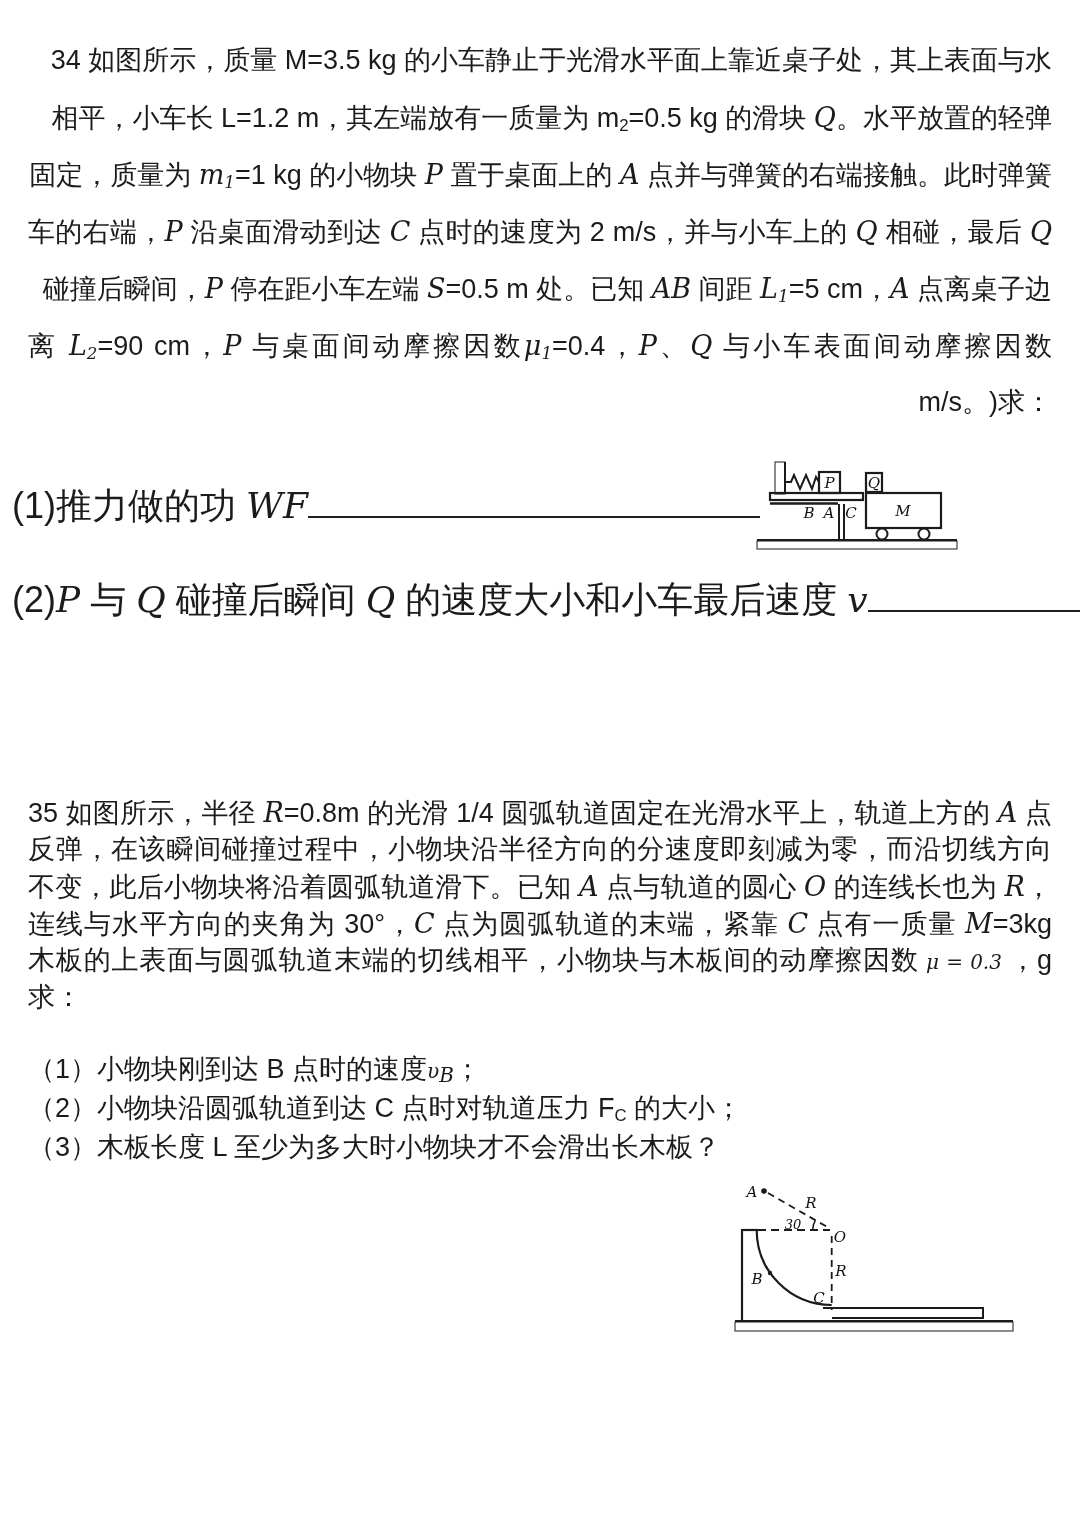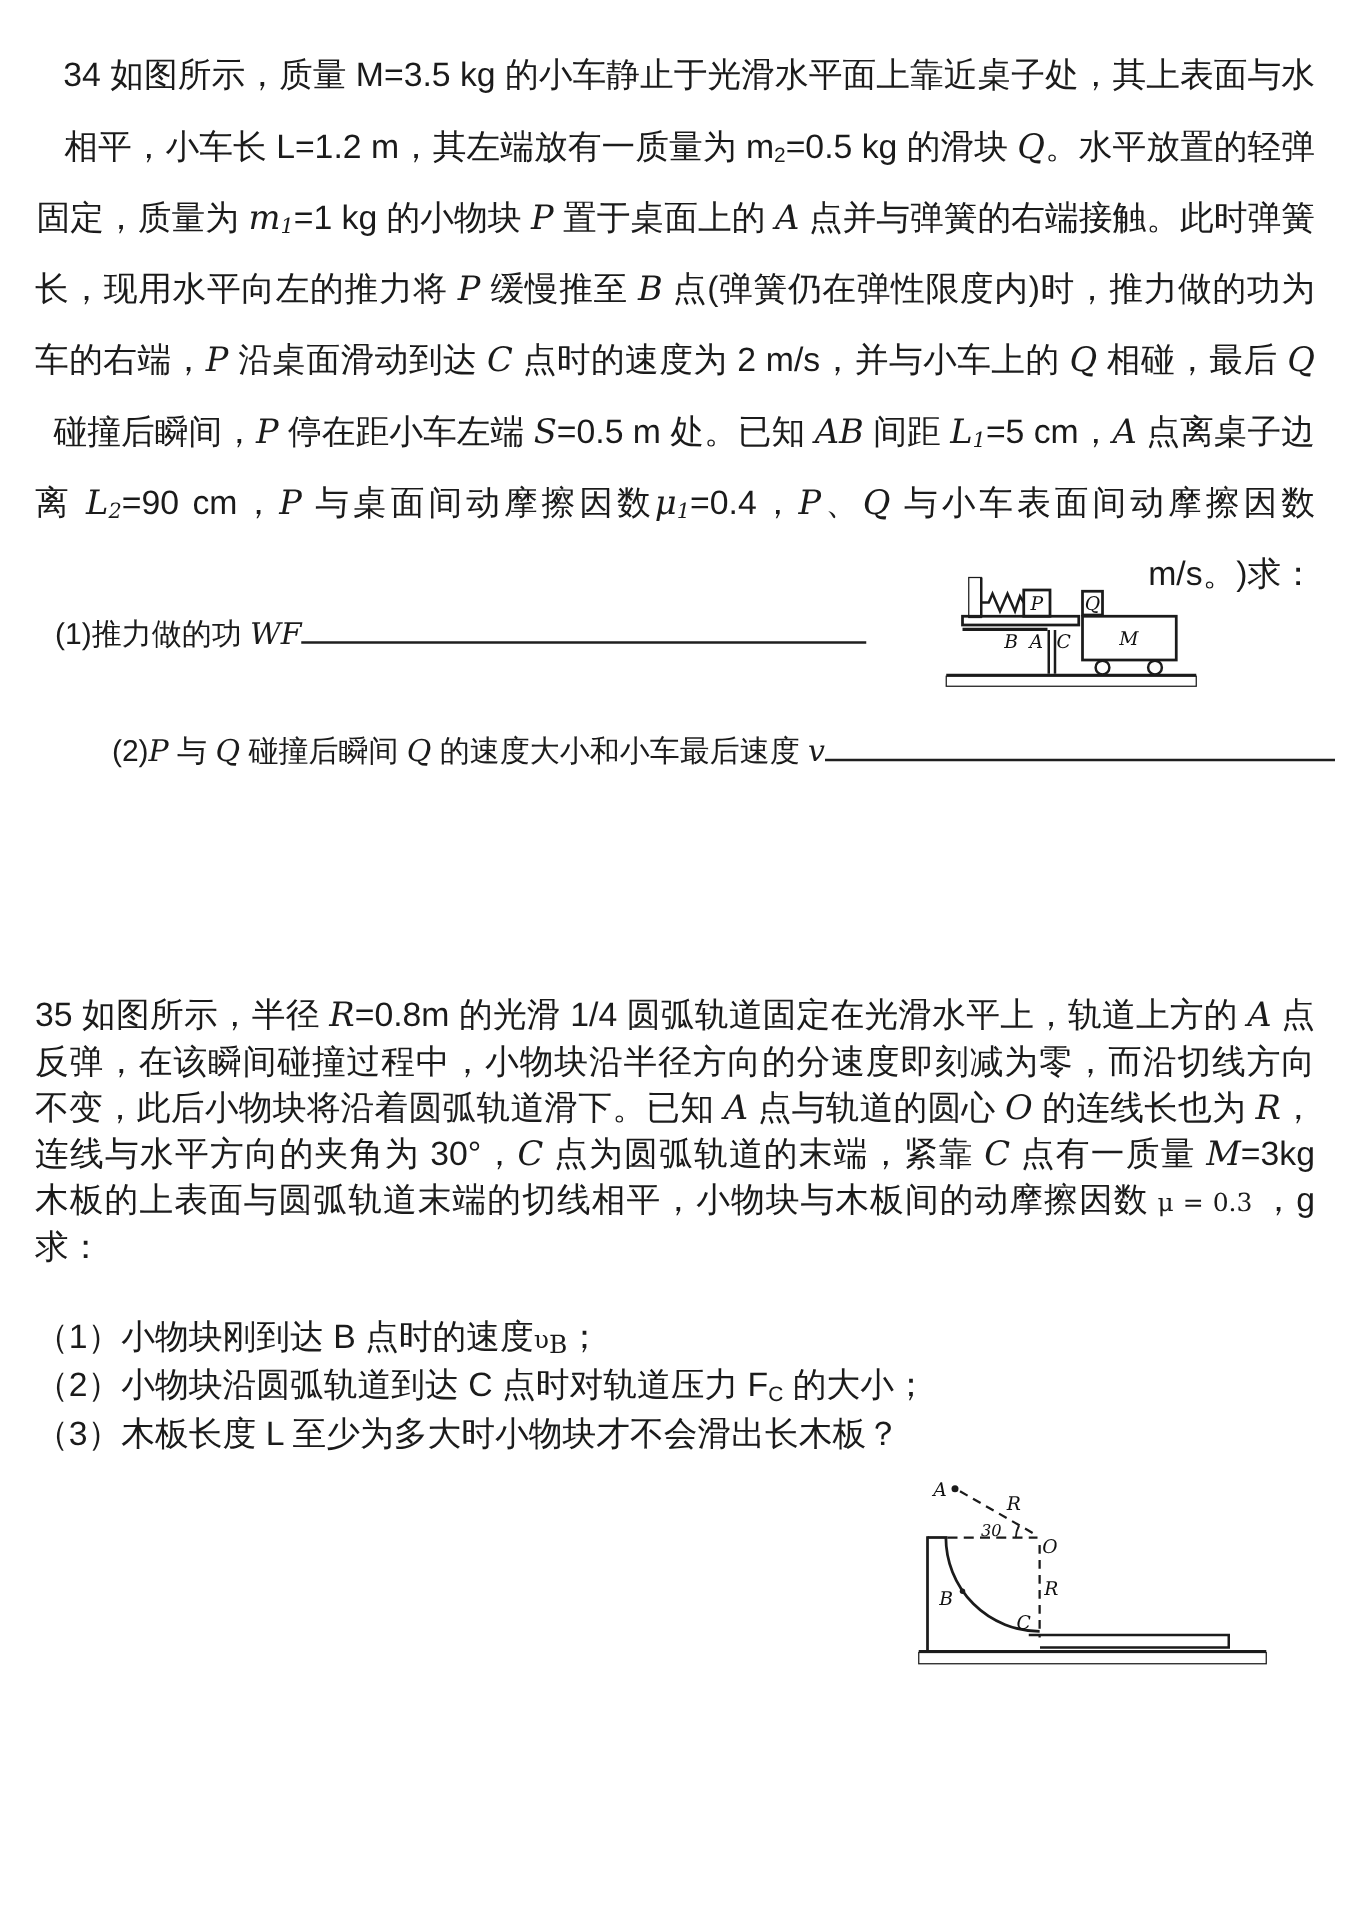--- a/index.html
+++ b/index.html
@@ -10,41 +10,40 @@
     color:#1b1b1b;
   }
   .tblock { position:absolute; left:28px; width:1024px; font-size:27px; }
   .ln { overflow:hidden; }
   .p34 .ln { height:57px; line-height:57px;text-align:right; }
   .p35 .ln { height:37px; line-height:37px; }
   .qn  .ln { height:39px; line-height:39px; }
   .jline { text-align:justify; text-align-last:justify; }
   .it { font-family:"DejaVu Serif","Liberation Serif",serif; font-style:italic; }
   .sub { font-size:0.62em; vertical-align:-0.22em; }
-  .sm  { font-family:"DejaVu Serif","Liberation Serif",serif; font-size:20px; }
-  .qrow { position:absolute; left:44px; width:1024px; font-size:24px; height:46px; line-height:46px; white-space:nowrap; }
+  .sm  { font-family:"DejaVu Serif","Liberation Serif",serif; font-style:italic; font-size:20px; }
+  .qrow { position:absolute; left:12px; width:1024px; font-size:36px; height:46px; line-height:46px; white-space:nowrap; }
   .blank { display:inline-block; border-bottom:2.5px solid #1f1f1f; height:30px; }
   .w1 { width:452px; }
   .w2 { width:408px; }
   svg { position:absolute; overflow:visible; }
   svg line, svg path, svg rect, svg circle, svg polyline { stroke:#1b1b1b; fill:none; }
   .dl { font-family:"DejaVu Serif","Liberation Serif",serif; font-style:italic; font-size:15px; fill:#111; stroke:none; }
   .dl13 { font-family:"DejaVu Serif","Liberation Serif",serif; font-style:italic; font-size:13px; fill:#111; stroke:none; }
   .fillink { fill:#1b1b1b; stroke:none; }
 </style>
 </head>
 <body>
 
 <div class="page">
 
   <section class="tblock p34" style="top:32px;">
     <div class="ln jline"><span>34 如图所示，质量 M=3.5 kg 的小车静止于光滑水平面上靠近桌子处，其上表面与水平桌面</span></div>
     <div class="ln jline"><span>相平，小车长 L=1.2 m，其左端放有一质量为 m</span><span class="sub">2</span><span>=0.5 kg 的滑块 </span><span class="it">Q</span><span>。水平放置的轻弹簧左端</span></div>
     <div class="ln jline"><span>固定，质量为 </span><span class="it">m</span><span class="it sub">1</span><span>=1 kg 的小物块 </span><span class="it">P</span><span> 置于桌面上的 </span><span class="it">A</span><span> 点并与弹簧的右端接触。此时弹簧处于原</span></div>
-    <div class="ln jline"><span>长，现用水平向左的推力将 </span><span class="it">P</span><span> 缓慢推至 </span><span class="it">B</span><span> 点(弹簧仍在弹性限度内)时，推力做的功为 </span></div>
     <div class="ln jline"><span>车的右端，</span><span class="it">P</span><span> 沿桌面滑动到达 </span><span class="it">C</span><span> 点时的速度为 2 m/s，并与小车上的 </span><span class="it">Q</span><span> 相碰，最后 </span><span class="it">Q</span></div>
     <div class="ln jline"><span>碰撞后瞬间，</span><span class="it">P</span><span> 停在距小车左端 </span><span class="it">S</span><span>=0.5 m 处。已知 </span><span class="it">AB</span><span> 间距 </span><span class="it">L</span><span class="it sub">1</span><span>=5 cm，</span><span class="it">A</span><span> 点离桌子边沿 </span></div>
     <div class="ln jline"><span>离 </span><span class="it">L</span><span class="it sub">2</span><span>=90 cm，</span><span class="it">P</span><span> 与桌面间动摩擦因数</span><span class="it">μ</span><span class="it sub">1</span><span>=0.4，</span><span class="it">P</span><span>、</span><span class="it">Q</span><span> 与小车表面间动摩擦因数</span></div>
     <div class="ln"><span>m/s。)求：</span></div>
   </section>
 
   <div class="qrow" style="top:483px;">
     <span><span>(1)推力做的功 </span><span class="it">WF</span></span><span class="blank w1"></span>
   </div>
 

